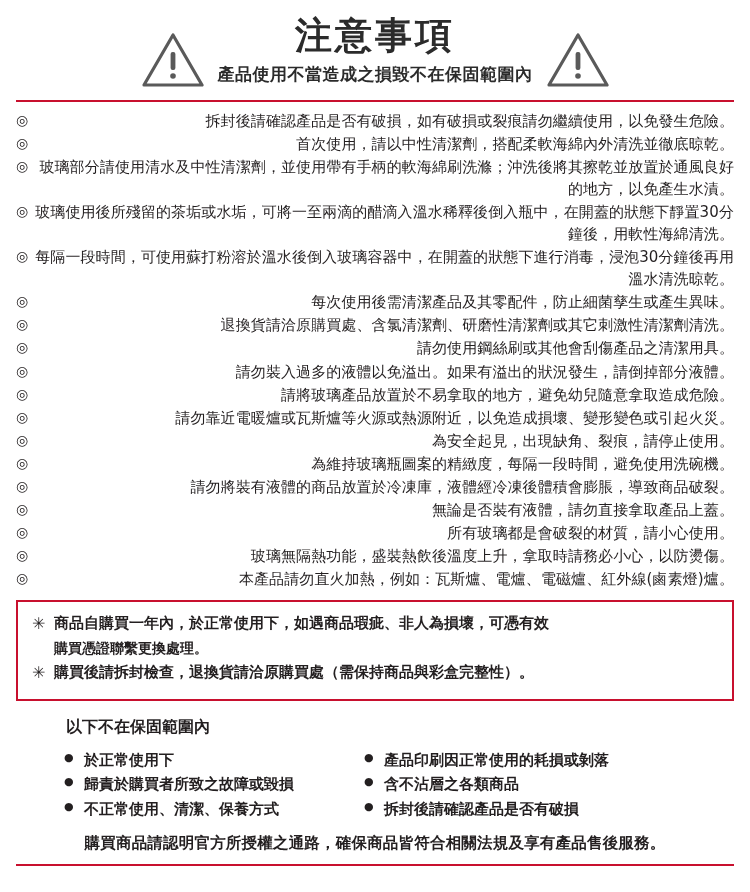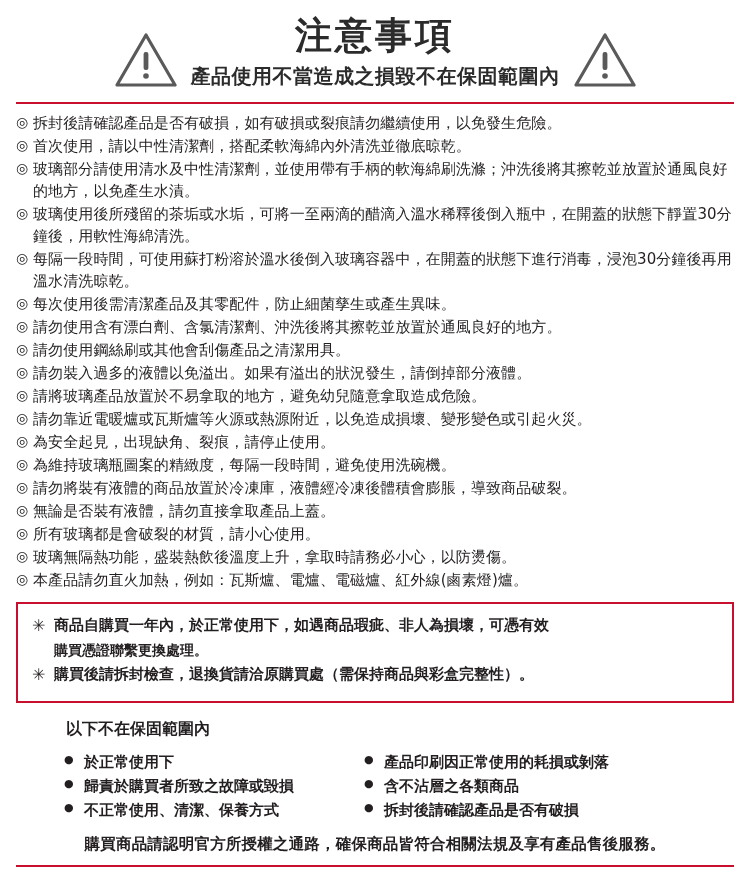--- a/index.html
+++ b/index.html
@@ -44,21 +44,21 @@
   .title {
     font-size: 37px;
     font-weight: bold;
     letter-spacing: 3px;
     color: #2b2b2b;
     line-height: 1.15;
     margin: 0;
     font-family: "DejaVu Serif", "Liberation Serif", serif;
   }
   .subtitle {
-    font-size: 20px;
+    font-size: 17px;
     font-weight: bold;
     color: #2b2b2b;
     margin-top: 6px;
     letter-spacing: 0.5px;
   }
 
   .hr-red {
     border: 0;
     border-top: 2px solid #c8102e;
     margin: 12px 2px 8px 2px;
@@ -80,20 +80,21 @@
   }
   .note .bullet {
     flex: none;
     width: 17px;
     font-size: 14px;
     line-height: 1.47;
   }
   .note .txt {
     flex: 1;
     letter-spacing: 0.1px;
+    text-align: right;
   }
 
   
   .warranty-box {
     margin: 10px 2px 0 2px;
     border: 2px solid #c8102e;
     padding: 10px 14px 12px 14px;
   }
   .w-line {
     display: flex;
@@ -215,21 +216,21 @@
     <li class="note">
       <span class="bullet">◎</span>
       <span class="txt">每隔一段時間，可使用蘇打粉溶於溫水後倒入玻璃容器中，在開蓋的狀態下進行消毒，浸泡30分鐘後再用溫水清洗晾乾。</span>
     </li>
     <li class="note">
       <span class="bullet">◎</span>
       <span class="txt">每次使用後需清潔產品及其零配件，防止細菌孳生或產生異味。</span>
     </li>
     <li class="note">
       <span class="bullet">◎</span>
-      <span class="txt">請勿使用含有漂白劑、含氯清潔劑、沖洗後將其擦乾並放置於通風良好的地方。</span>
+      <span class="txt">退換貨請洽原購買處、含氯清潔劑、研磨性清潔劑或其它刺激性清潔劑清洗。</span>
     </li>
     <li class="note">
       <span class="bullet">◎</span>
       <span class="txt">請勿使用鋼絲刷或其他會刮傷產品之清潔用具。</span>
     </li>
     <li class="note">
       <span class="bullet">◎</span>
       <span class="txt">請勿裝入過多的液體以免溢出。如果有溢出的狀況發生，請倒掉部分液體。</span>
     </li>
     <li class="note">

